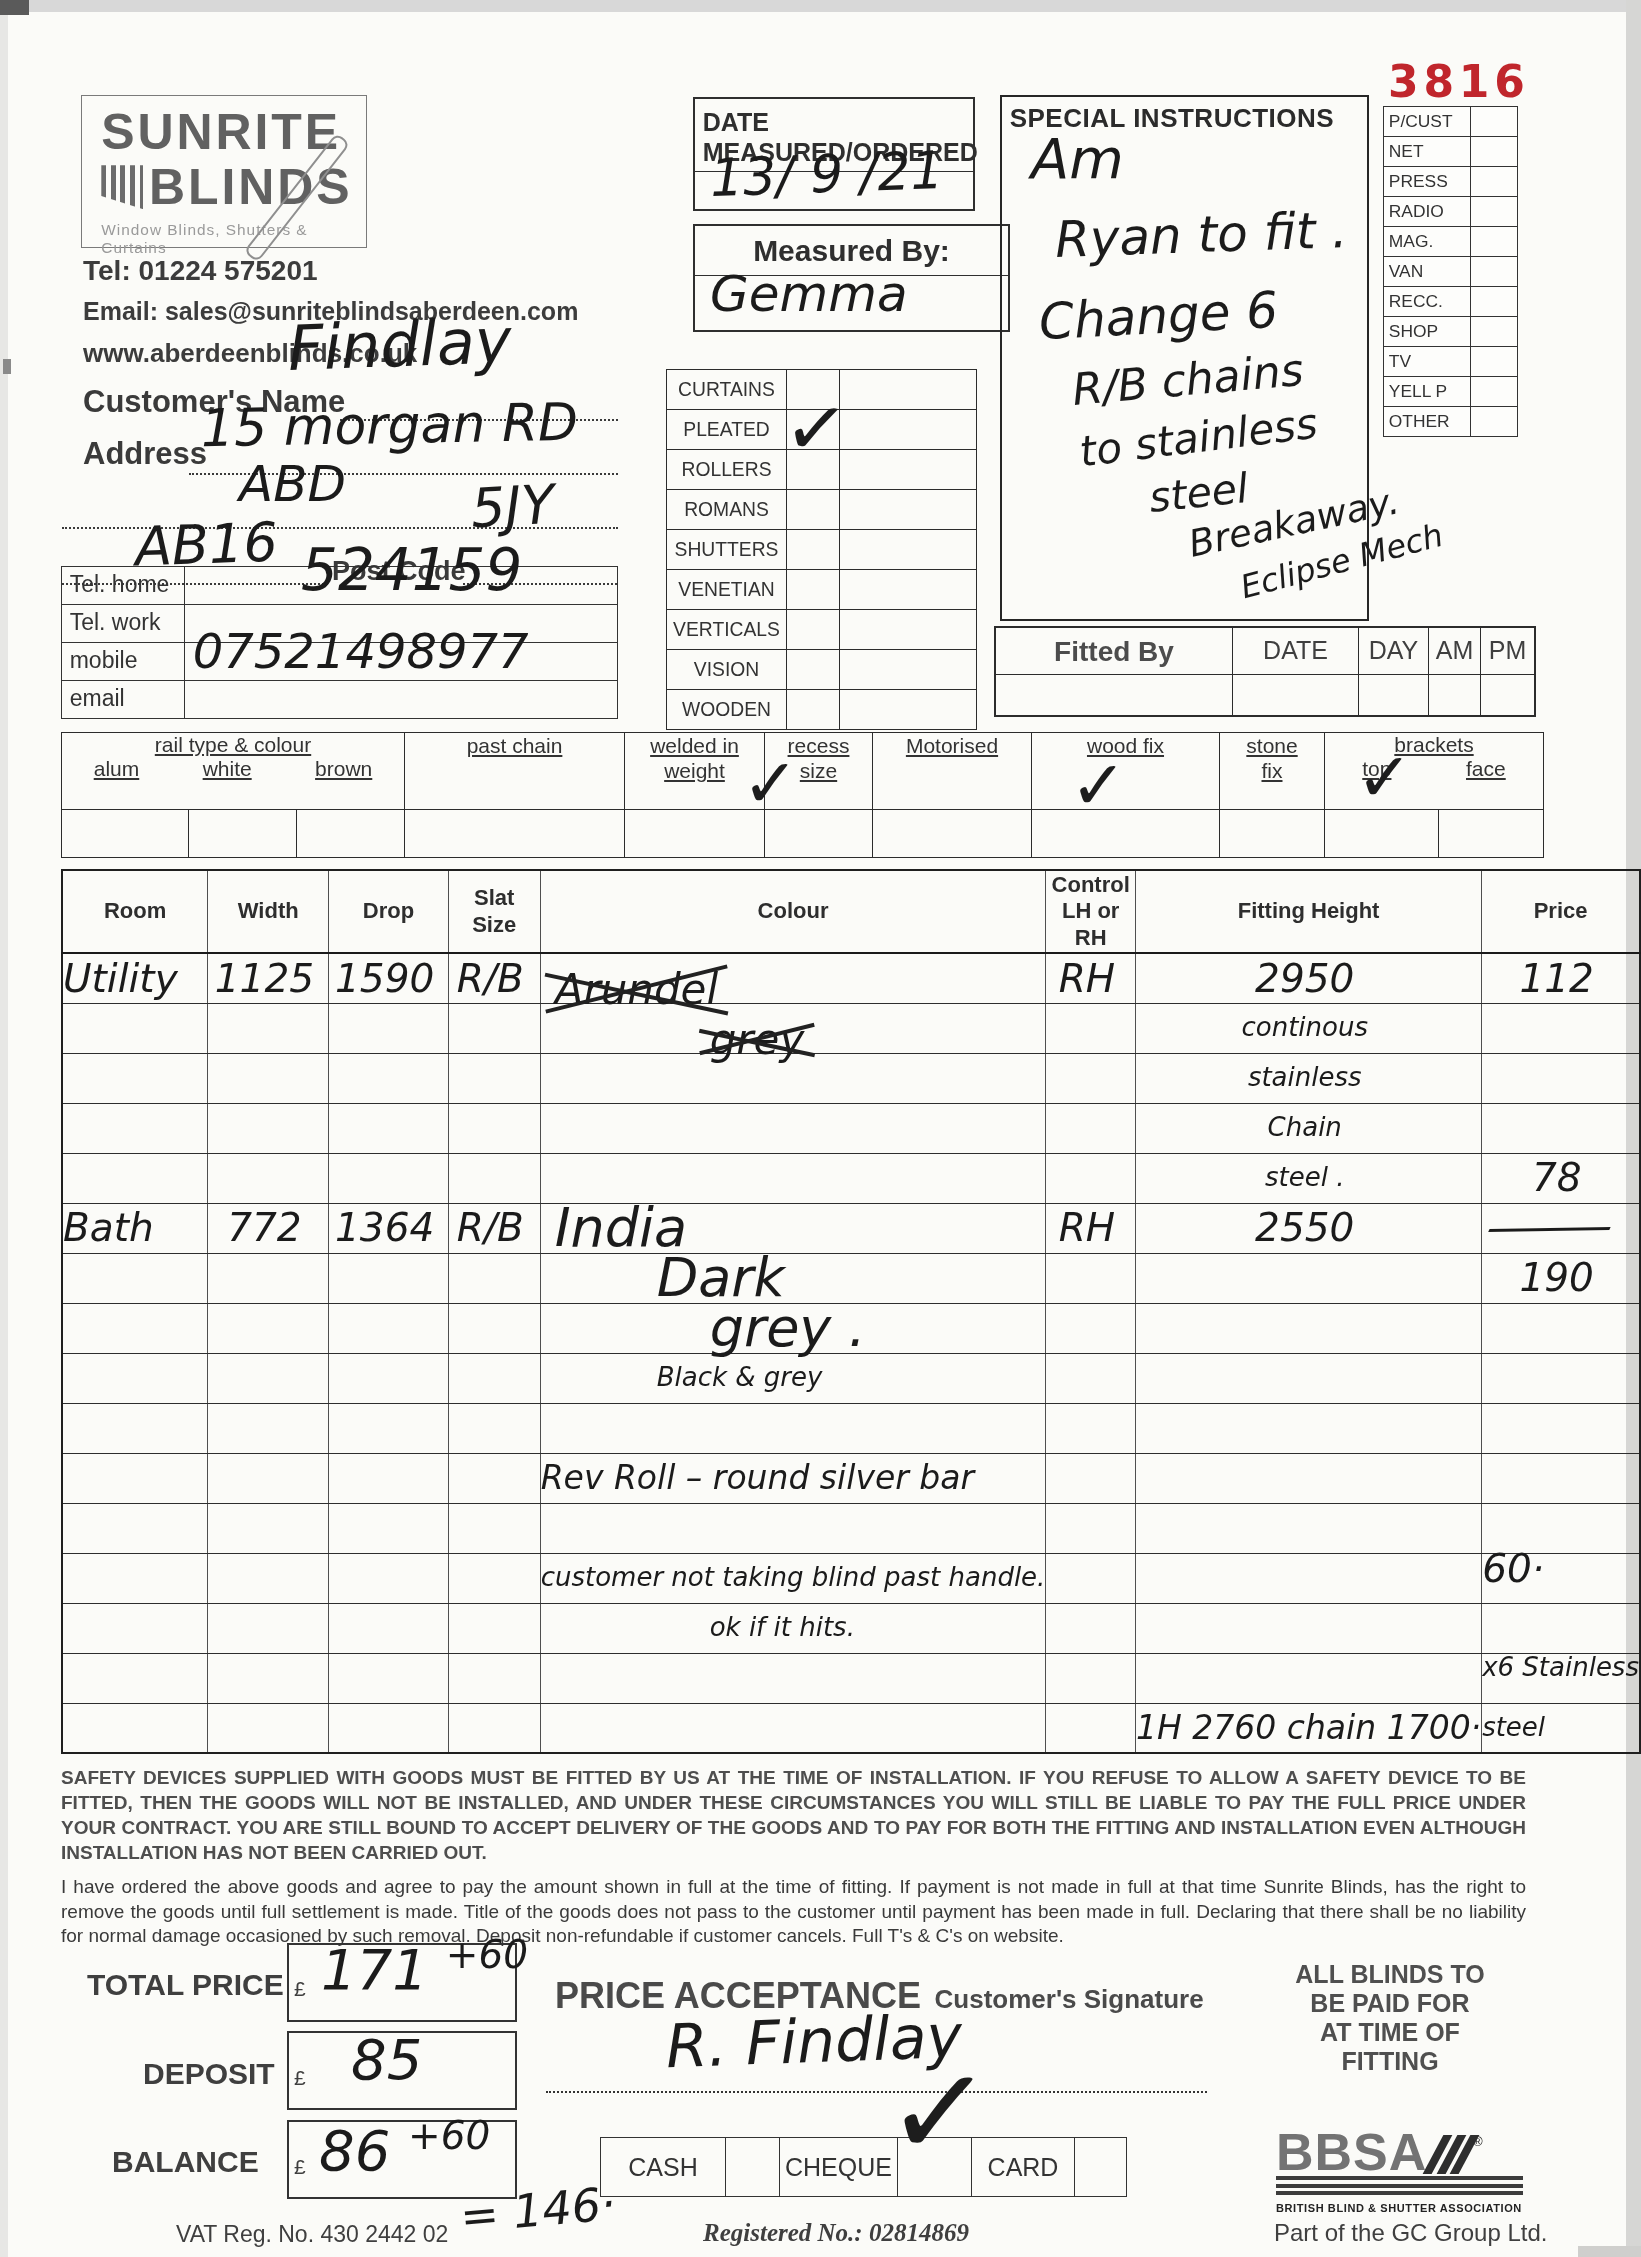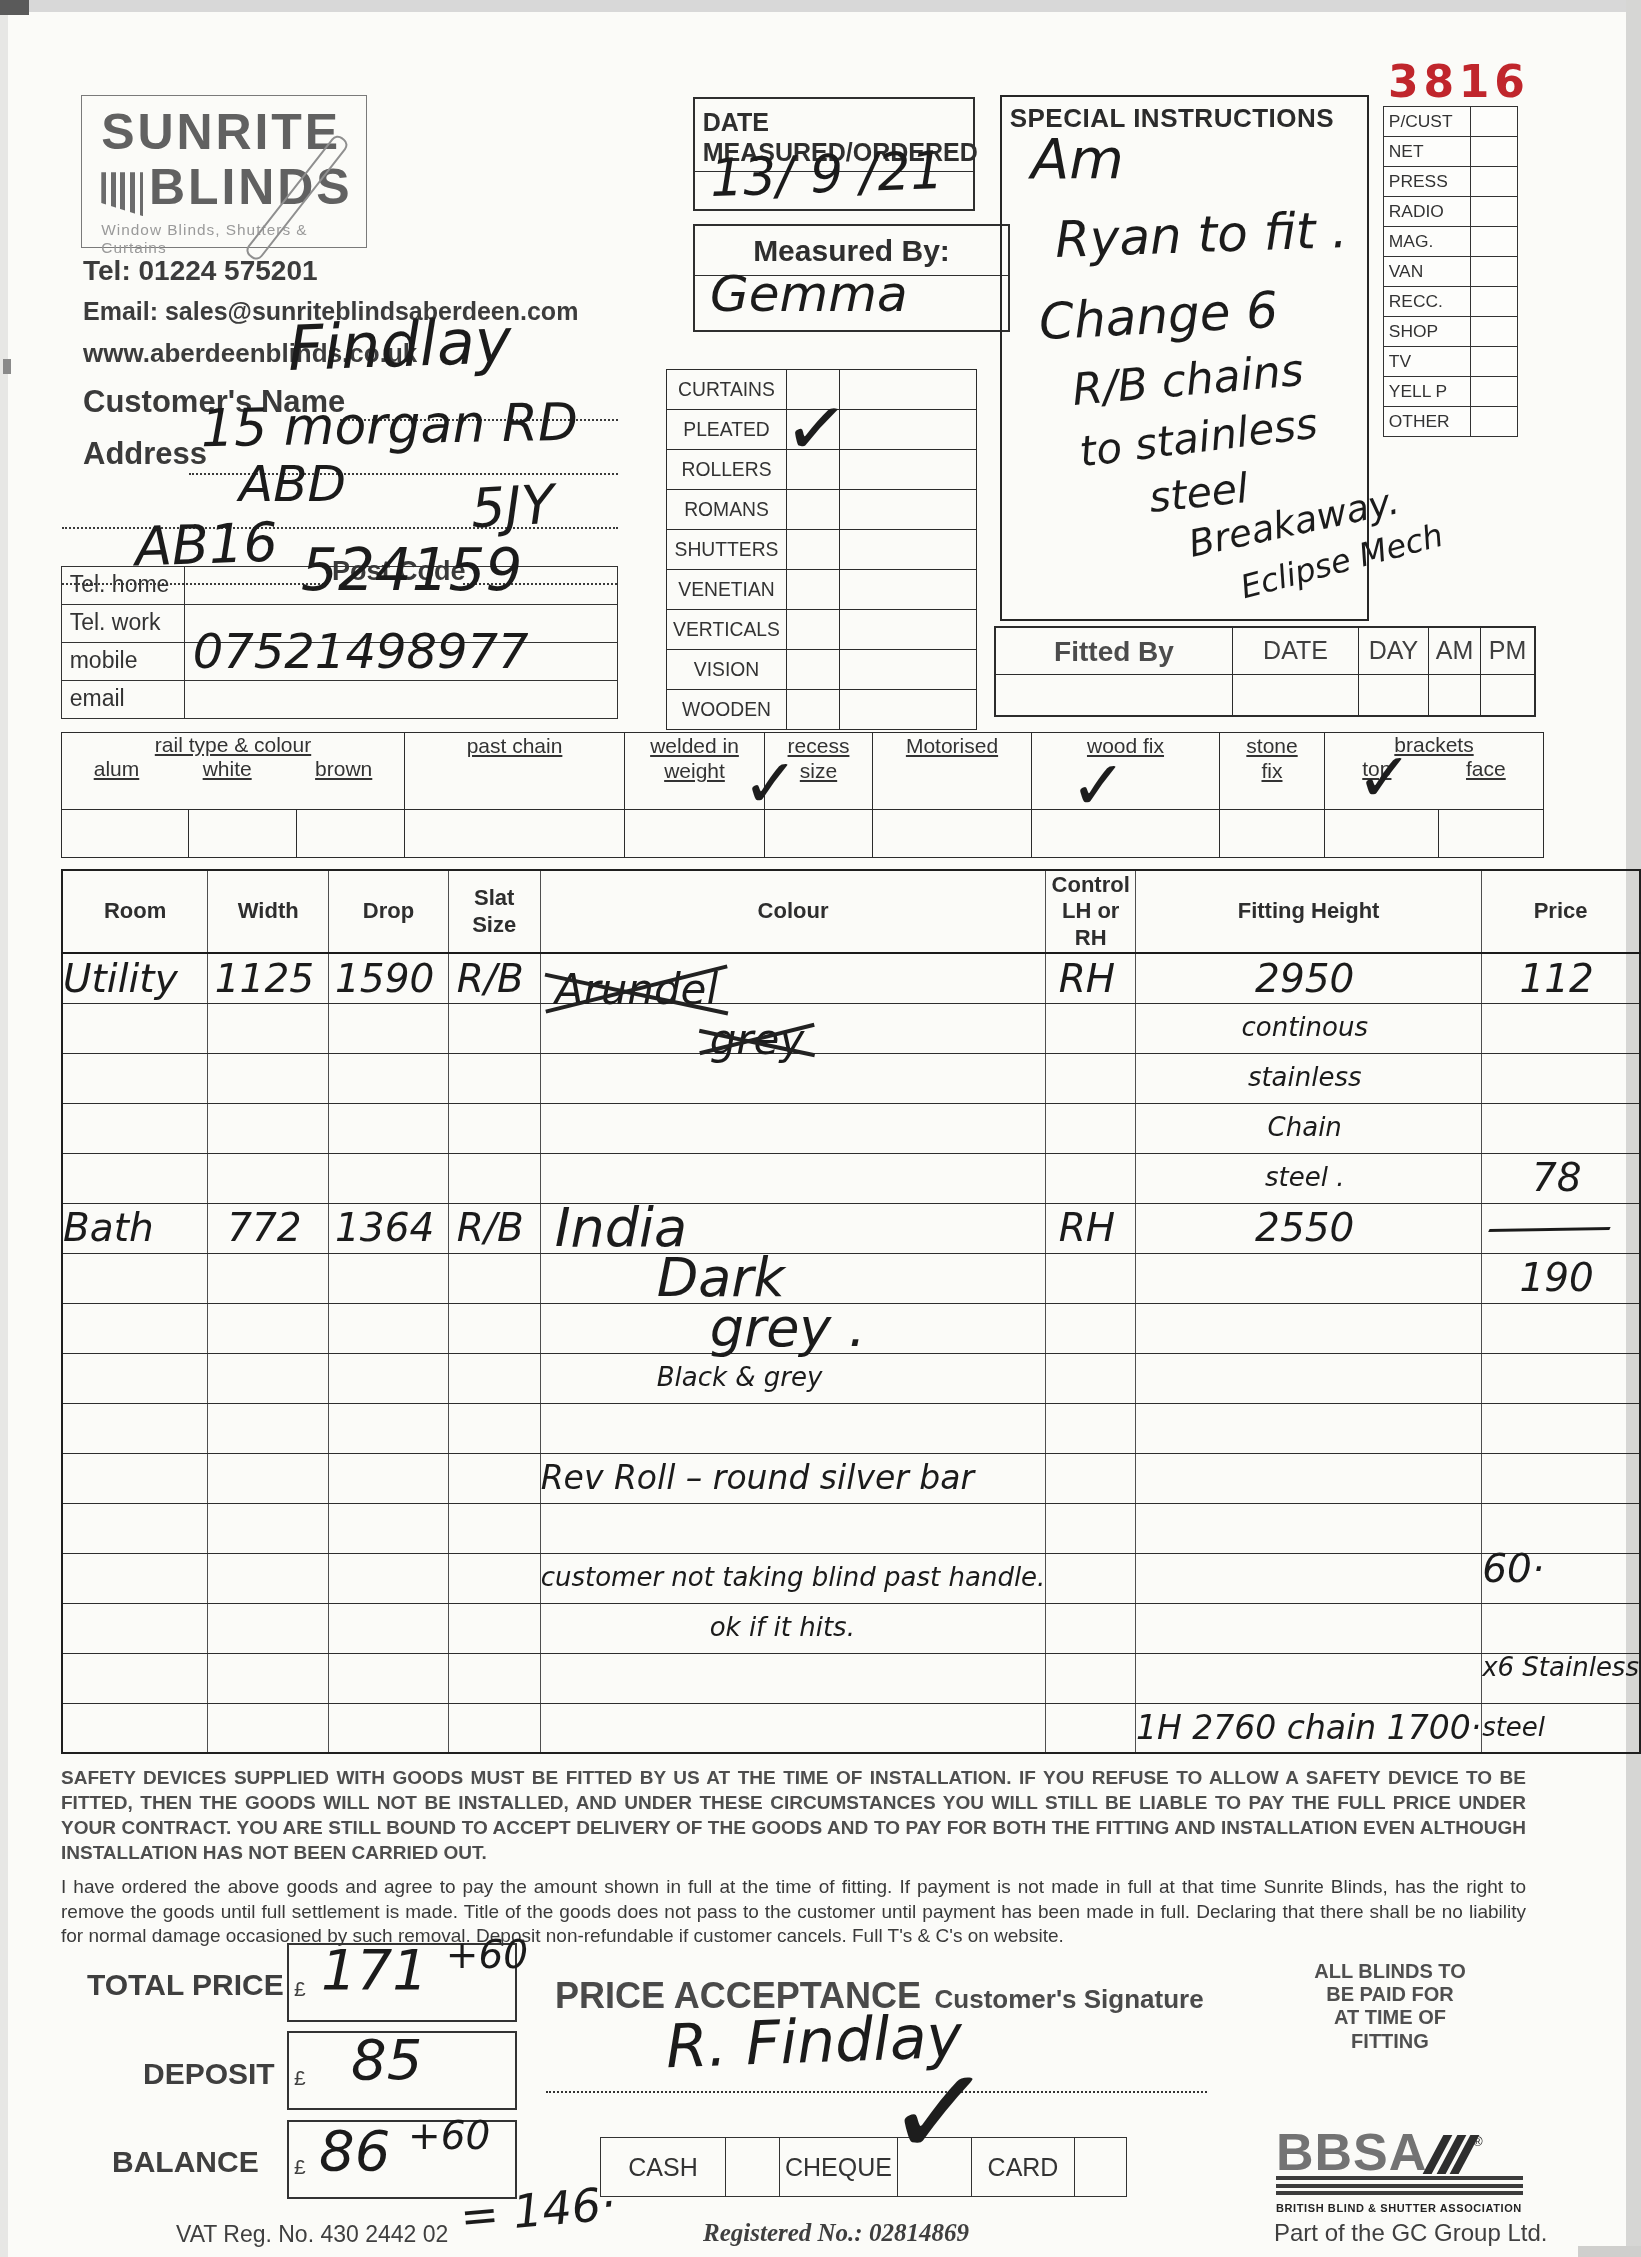--- a/index.html
+++ b/index.html
@@ -10,21 +10,21 @@
   .edge-top{left:0;top:0;width:1641px;height:11.6px;background:#d8d8d8;}
   .corner-tl{left:0;top:0;width:29px;height:15.4px;background:#5a5a5a;}
   .edge-left{left:0;top:0;width:7.7px;height:2257px;background:#e7e7e5;}
   .edge-right{left:1626px;top:0;width:15.4px;height:2257px;background:#d6d6d4;}
   .corner-br{left:1578px;top:2246px;width:64px;height:11.6px;background:#cfcfcd;}
   .mark-left{left:2.9px;top:359px;width:7.7px;height:15.4px;background:#8a8a8a;}
 
   
   .logo-box{left:81px;top:95px;width:286px;height:153px;border:1.9px solid #7a7a7a;box-sizing:border-box;padding:9.7px 0 0 19.3px;}
   .logo-l1{font-size:50px;font-weight:700;color:#616161;letter-spacing:2.9px;line-height:1.05;}
-  .logo-l2{display:flex;align-items:flex-end;gap:5.8px;}
+  .logo-l2{display:flex;align-items:center;gap:5.8px;}
   .blind-icon{width:42px;height:44px;background:repeating-linear-gradient(90deg,#6b6b6b 0 4.8px,transparent 4.8px 9.7px);
       clip-path:polygon(0 0,100% 0,100% 100%,0 70%);}
   .logo-l2 .txt{font-size:50px;font-weight:700;color:#616161;letter-spacing:2.9px;}
   .tagline{font-size:15.4px;color:#9a9a9a;margin-top:4.8px;letter-spacing:1px;}
   .paperclip{left:288px;top:122px;width:13.5px;height:147px;border:2.9px solid #8f8f8f;border-radius:7.7px;
       transform:rotate(38deg);background:transparent;}
 
   .contact-line{font-weight:700;color:#3c3c3c;}
   .c-tel{left:83px;top:255px;font-size:28px;}
   .c-email{left:83px;top:297px;font-size:25px;}
@@ -152,21 +152,21 @@
   .pa-main{font-weight:800;font-size:36px;color:#4a4a4a;}
   .pa-sub{font-weight:700;font-size:26px;color:#4a4a4a;}
   .hw-sig{left:666px;top:2014px;font-size:60px;transform:rotate(-2deg);}
   .sig-line{left:546px;top:2058px;width:661px;height:33px;border-bottom:2.9px dotted #333;}
 
   .pay-row{left:600px;top:2137px;display:flex;border:1.9px solid #333;box-sizing:border-box;height:60px;}
   .pay-cell{border-left:1.9px solid #333;box-sizing:border-box;text-align:center;font-size:25px;color:#333;padding-top:14.5px;}
   .pay-cell:first-child{border-left:none;}
   .pc-cash{width:124px;} .pc-s1{width:54px;} .pc-cheque{width:118px;} .pc-s2{width:74px;} .pc-card{width:103px;} .pc-s3{width:52px;}
 
-  .notice{left:1257px;top:1960px;width:266px;text-align:center;font-weight:800;font-size:20px;color:#4f4f4f;line-height:1.16;}
+  .notice{left:1257px;top:1960px;width:266px;text-align:center;font-weight:800;font-size:25px;color:#4f4f4f;line-height:1.16;}
 
   .bbsa{left:1276px;top:2130px;width:247px;}
   .bbsa-top{display:flex;align-items:flex-end;}
   .bbsa-name{font-size:52px;font-weight:800;color:#737373;letter-spacing:1px;line-height:.85;}
   .bbsa-bars{display:flex;gap:4.8px;margin-left:5.8px;}
   .bbsa-bar{width:8.7px;height:39px;background:#2e2e2e;transform:skewX(-28deg);}
   .bbsa-reg{font-size:13.5px;color:#2e2e2e;position:relative;top:-25px;left:3.9px;}
   .bbsa-stripes{width:100%;height:23px;margin-top:1.9px;background:repeating-linear-gradient(180deg,#3c3c3c 0 3.9px,#fbfbf8 3.9px 7.7px);}
   .bbsa-sub{font-size:11px;font-weight:700;color:#222;letter-spacing:0.6px;margin-top:2.9px;}
 

